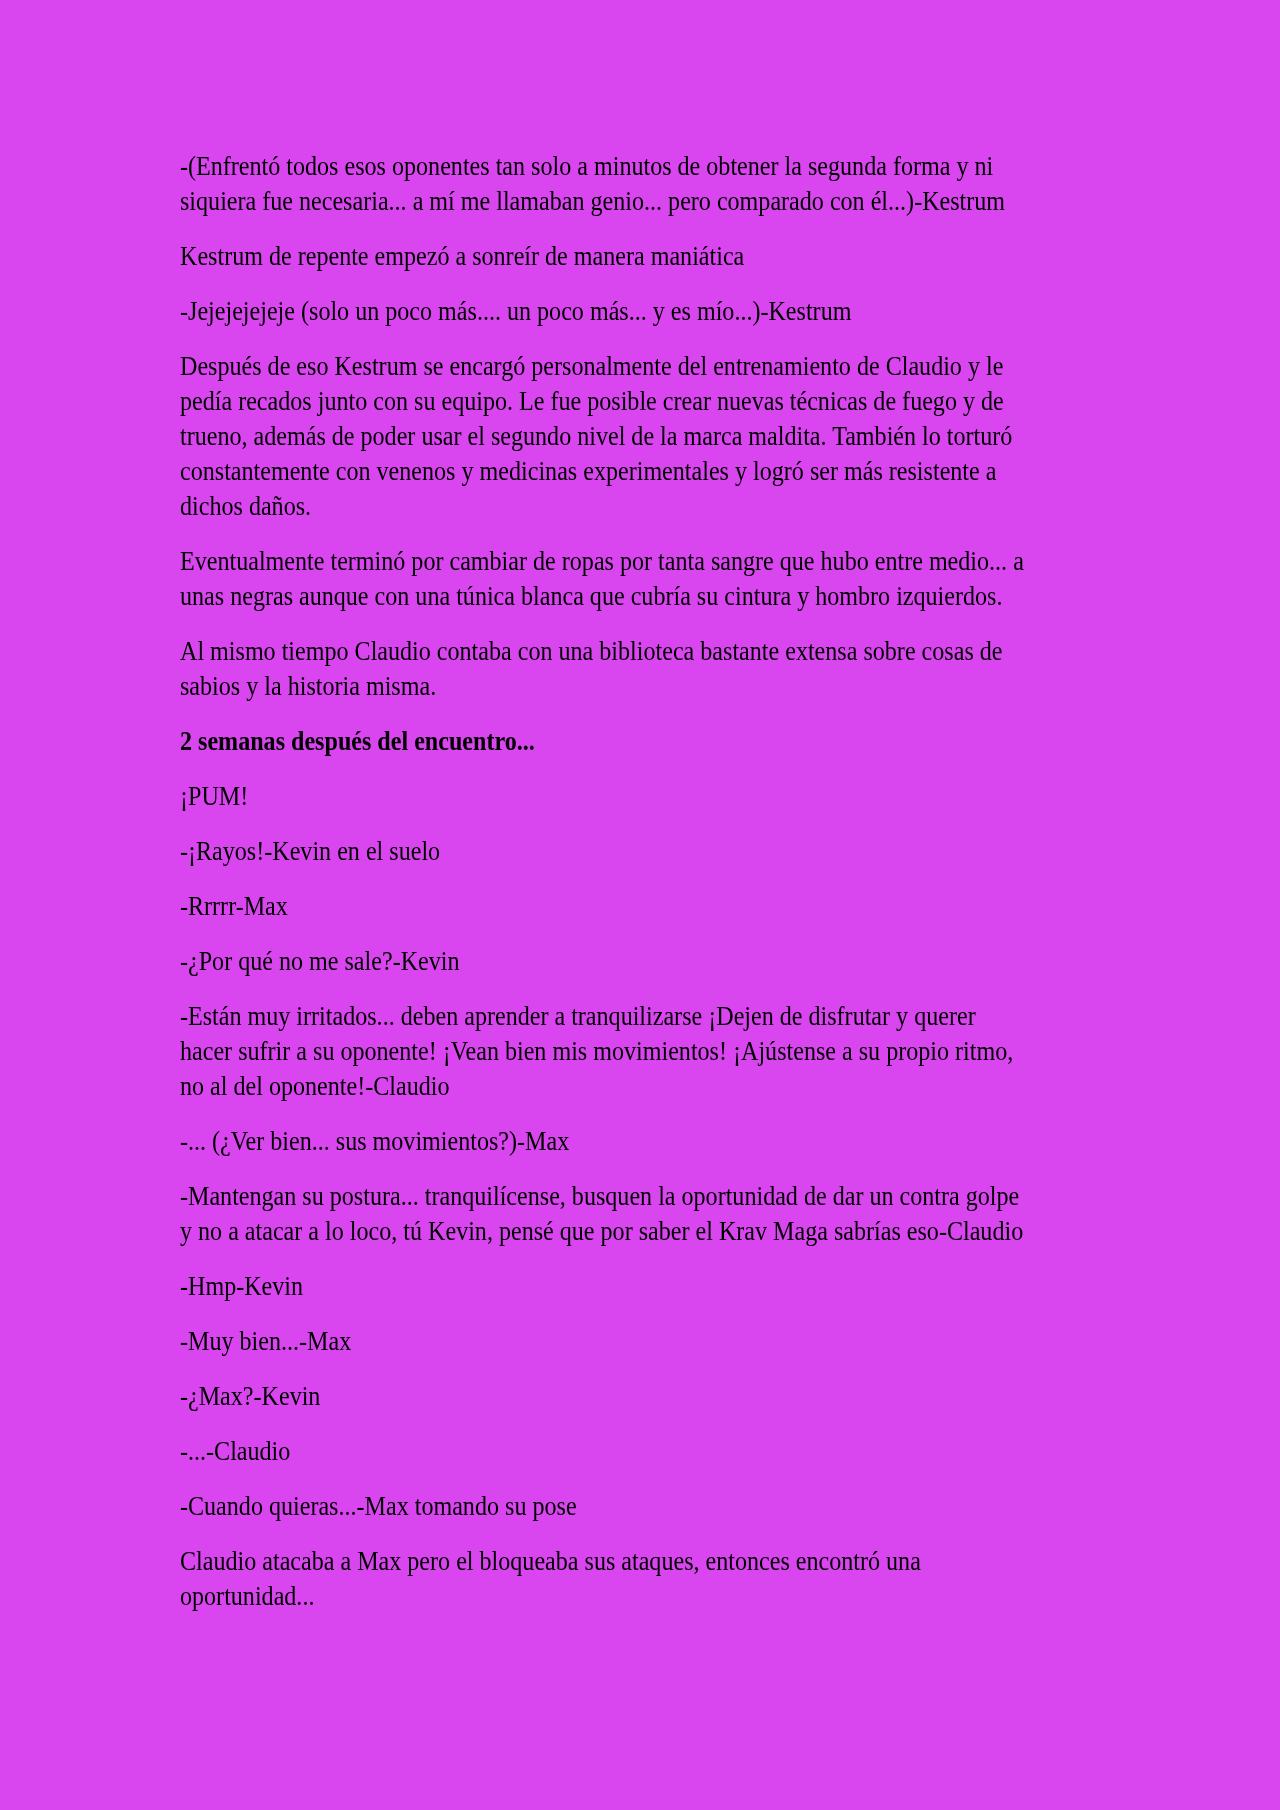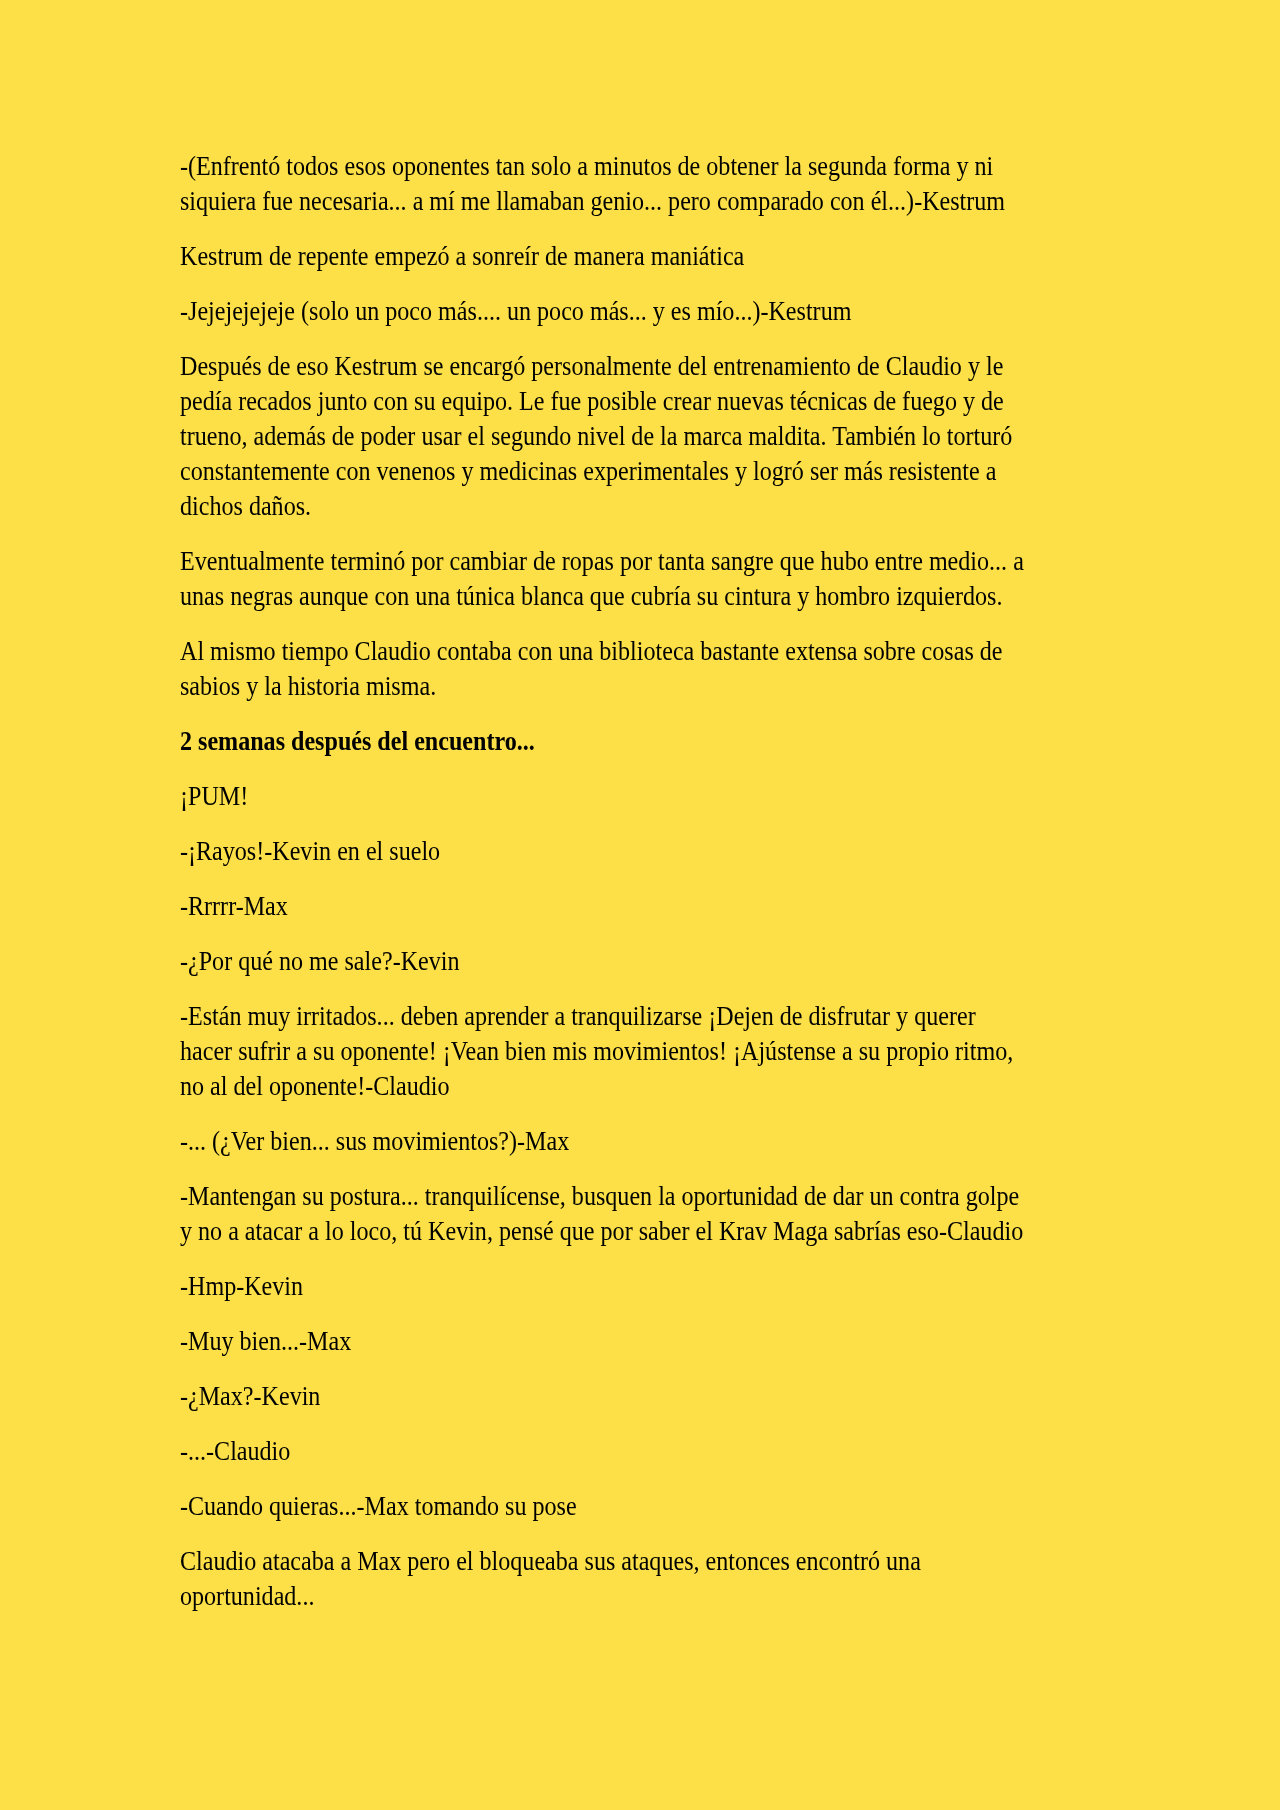--- a/index.html
+++ b/index.html
@@ -13,21 +13,21 @@
     position: relative;
     overflow: hidden;
     font-family: "Liberation Serif", "DejaVu Serif", serif;
   }
   .doc-page {
     position: absolute;
     top: 0;
     left: 0;
     width: 1280px;
     height: 1810px;
-    background: #fde047;
+    background: #d946ef;
   }
   .doc-text {
     position: absolute;
     top: 148px;
     left: 180px;
     color: #000000;
   }
   .para {
     font-size: 28px;
     line-height: 35px;

